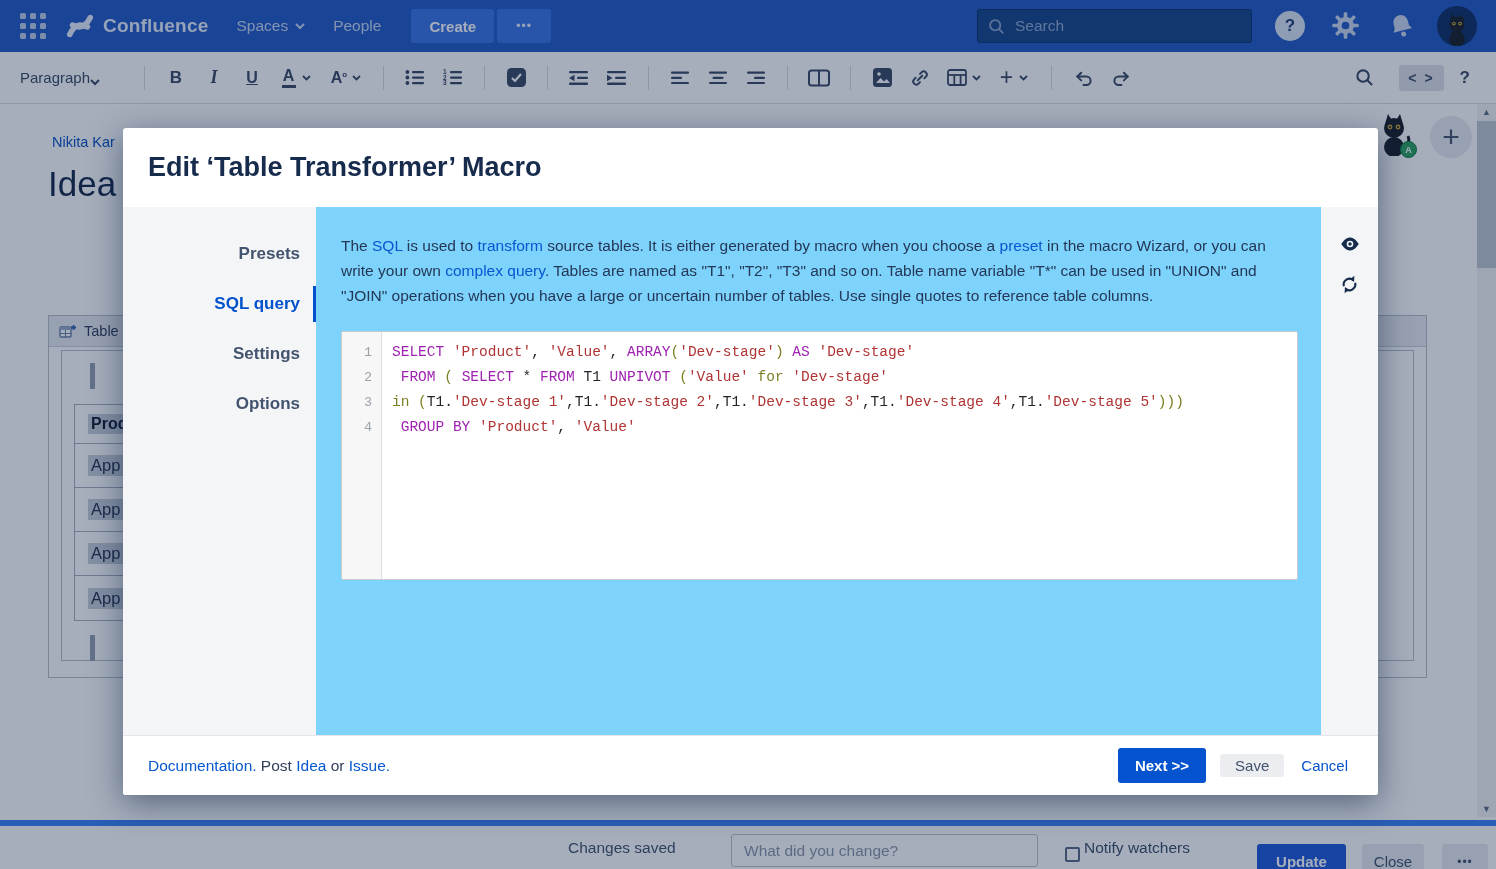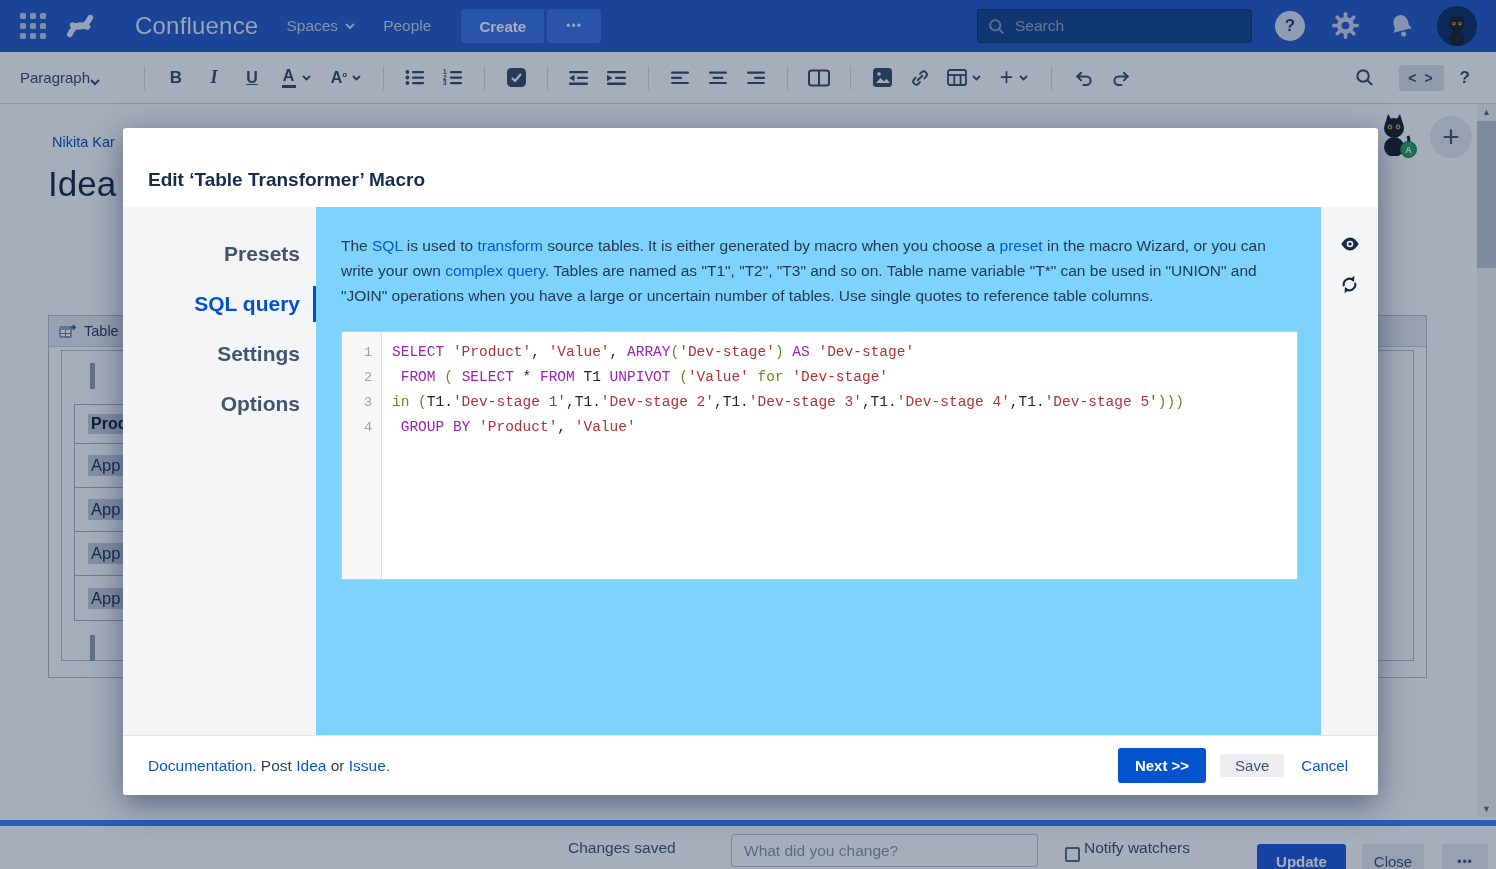--- a/index.html
+++ b/index.html
@@ -6,21 +6,21 @@
   *{box-sizing:border-box;}
   .screen{position:relative;width:1496px;height:869px;overflow:hidden;
           font-family:"Liberation Sans",sans-serif;background:#fff;}
 
   
   .nav{position:absolute;left:0;top:0;width:1496px;height:52px;background:#2559C5;
        display:flex;align-items:center;padding:0 19px 0 20px;}
   .nav-grid{display:grid;grid-template-columns:repeat(3,6px);grid-gap:4px;cursor:pointer;}
   .nav-grid span{width:6px;height:6px;background:#BFCDEA;border-radius:1.5px;}
   .nav-logo{display:flex;align-items:center;gap:9px;margin-left:20px;cursor:pointer;}
-  .nav-brand{font-size:24px;font-weight:400;color:#E4ECFA;letter-spacing:.2px;margin-left:32px;}
+  .nav-brand{font-size:19px;font-weight:700;color:#E4ECFA;letter-spacing:.2px;}
   .nav-item{color:#C9D6F0;font-size:15.5px;margin-left:28px;display:flex;align-items:center;gap:7px;cursor:pointer;}
   .nav-create{margin-left:30px;height:34px;background:#3B74E4;border-radius:3px;color:#fff;
               font-size:15px;font-weight:700;display:flex;align-items:center;padding:0 18px;cursor:pointer;}
   .nav-more{margin-left:3px;height:34px;width:54px;background:#3B74E4;border-radius:3px;color:#E4ECFA;
             font-size:12px;letter-spacing:1px;display:flex;align-items:center;justify-content:center;cursor:pointer;}
   .nav-search{position:absolute;left:977px;top:9px;width:275px;height:34px;background:#17468B;
               border:1px solid #10336B;border-radius:3px;display:flex;align-items:center;}
   .nav-search svg{margin:0 8px 0 10px;flex:0 0 auto;}
   .nav-search input{background:transparent;border:none;outline:none;color:#D6E0F5;font-size:15.5px;width:210px;
                     font-family:"Liberation Sans",sans-serif;}
@@ -87,26 +87,26 @@
           font-family:"Liberation Sans",sans-serif;}
   .bb-update{left:1257px;width:89px;background:#2058D8;color:#fff;font-weight:700;}
   .bb-close{left:1362px;width:62px;background:#E9EBEF;color:#42526E;}
   .bb-more{left:1442px;width:46px;background:#E9EBEF;color:#42526E;font-size:12px;letter-spacing:1px;}
   .bb-dash{position:absolute;top:44px;height:5px;background:#1E2B47;}
 
   
   .blanket{position:absolute;left:0;top:0;width:1496px;height:869px;background:rgba(9,30,66,0.36);z-index:5;}
   .dialog{position:absolute;left:123px;top:128px;width:1255px;height:667px;background:#fff;border-radius:3px;
           box-shadow:0 8px 32px rgba(9,30,66,0.5);z-index:10;}
-  .dlg-title{position:absolute;left:25px;top:12px;height:79px;display:flex;align-items:center;
-             font-size:19px;font-weight:600;color:#172B4D;}
+  .dlg-title{position:absolute;left:25px;top:0;height:79px;display:flex;align-items:center;
+             font-size:27px;font-weight:600;color:#172B4D;}
   .dlg-body{position:absolute;left:0;top:79px;right:0;bottom:60px;display:flex;}
   .dlg-side{width:193px;background:#F4F5F7;padding-top:22px;}
   .tab{height:50px;display:flex;align-items:center;justify-content:flex-end;padding-right:16px;
-       font-size:21px;font-weight:600;color:#44546F;cursor:pointer;position:relative;margin-left:31px;}
+       font-size:17px;font-weight:600;color:#44546F;cursor:pointer;position:relative;margin-left:31px;}
   .tab.active{color:#0052CC;}
   .tab.active::after{content:'';position:absolute;right:0;top:7px;bottom:7px;width:3px;background:#0052CC;}
   .dlg-main{flex:1;padding:26px 23px 0 25px;background:#7dd3fc;}
   .desc{font-size:15.5px;line-height:25px;color:#243757;margin-bottom:23px;}
   .dlink{color:#0657D0;cursor:pointer;}
   .codebox{height:249px;border:1px solid #C8CACC;border-radius:2px;display:flex;background:#fff;overflow:hidden;cursor:text;}
   .gutter{width:40px;background:#F7F7F8;border-right:1px solid #DCDEE1;padding:8px 0;}
   .lnum{font-family:"Liberation Mono",monospace;font-size:13.5px;line-height:25px;color:#9CA3AB;
         text-align:right;padding-right:9px;}
   .codelines{flex:1;padding:8px 10px;}

